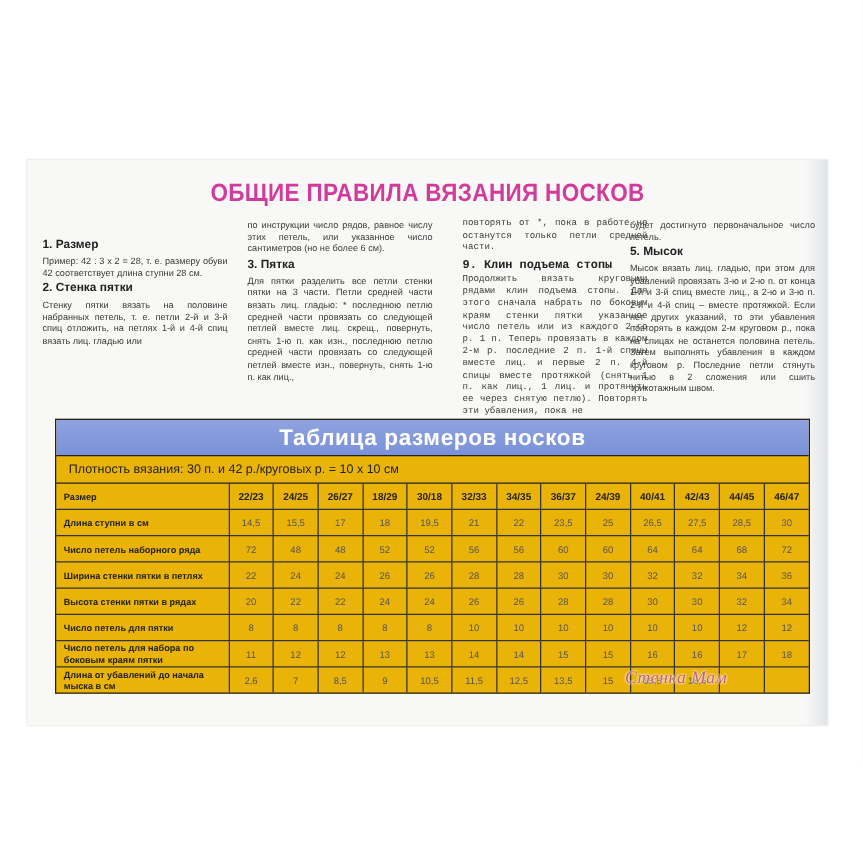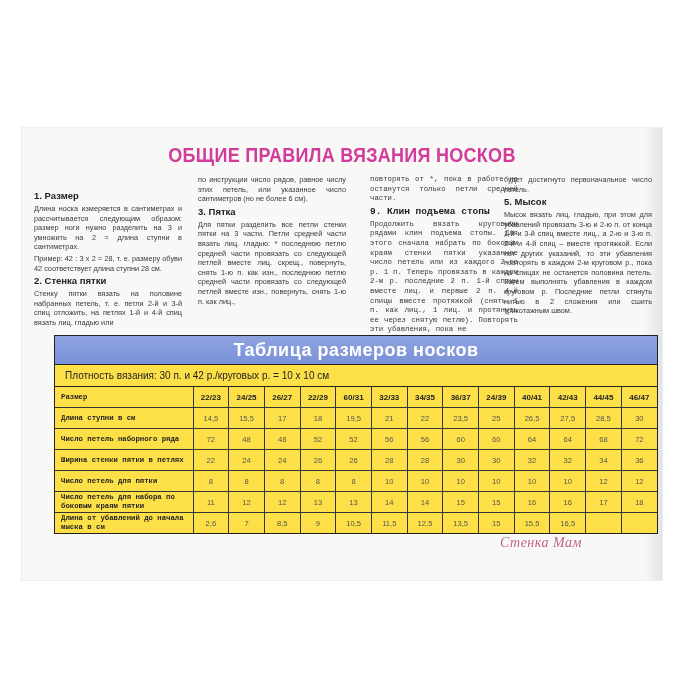--- a/index.html
+++ b/index.html
@@ -22,22 +22,22 @@
       font-size: 20px; color: #d23a9b; letter-spacing: 0.3px;
       transform: scaleX(0.9);
     }
     .cols { position: absolute; left: 12px; top: 47px; width: 620px; height: 160px; }
     .col { position: absolute; top: 0; width: 148px; font-size: 7.3px; line-height: 9.6px; color: #3a3a3a; text-align: justify; }
     .col h3 { font-size: 9.5px; margin: 2px 0 2px 0; color: #222; font-weight: bold; line-height: 12px; }
     .col p { margin: 0 0 2px 0; }
     .c1 { left: 0; margin-top: 13px; } .c2 { left: 164px; } .c3 { left: 336px; font-family: Liberation Mono, monospace; } .c4 { left: 470px; }
 
     .table-wrap {
-      position: absolute; left: 32px; top: 207px; width: 602px;
-      border: 1.5px solid #222; background: #fde047;
+      position: absolute; left: 22px; top: 207px; width: 602px;
+      border: 1.5px solid #222; background: #eab308;
     }
     .table-header {
       height: 28px; background: linear-gradient(#8fa3e0, #7a91d8);
       border-bottom: 1.5px solid #222;
       color: #fff; font-weight: bold; font-size: 18px; text-align: center; line-height: 28px;
       letter-spacing: 0.5px;
     }
     .density {
       height: 21px; line-height: 21px; font-size: 10px; font-weight: normal; color: #222;
       padding-left: 10px; border-bottom: 1.5px solid #222;
@@ -45,41 +45,40 @@
     table { border-collapse: collapse; width: 100%; table-layout: fixed; }
     td, th {
       border: 1px solid #333; font-size: 7.6px; text-align: center; color: #555;
       height: 20px; padding: 0; font-weight: normal;
     }
     th { color: #222; font-weight: bold; font-size: 8px; }
     td.rowlabel, th.rowlabel {
       text-align: left; padding-left: 6px; color: #222; font-weight: bold; font-size: 7.3px; line-height: 9px;
     }
     tr:first-child th { border-top: none; }
-    tr td:first-child, tr th:first-child { border-left: none; font-family: Liberation Mono, monospace; }
+    tr td:first-child, tr th:first-child { border-left: none; }
     tr td:last-child, tr th:last-child { border-right: none; }
     tr:last-child td { border-bottom: none; }
     .watermark {
       position: absolute; left: 500px; top: 535px; font-family: "Liberation Serif", serif;
       font-style: italic; font-size: 14px; color: #c0607c; letter-spacing: 0.5px;
       text-shadow: 0 0 2px #fff, 0 0 2px #fff;
     }
   </style>
 </head>
 <body>
 
 <div class="page">
   <div class="edge-shade"></div>
 
   <div class="title">ОБЩИЕ ПРАВИЛА ВЯЗАНИЯ НОСКОВ</div>
 
   <div class="cols">
     <div class="col c1">
       <h3>1. Размер</h3>
-      <p>Длина носка измеряется в сантиметрах и рассчитывается следующим образом: размер ноги нужно разделить на 3 и умножить на 2 = длина ступни в сантиметрах.</p>
       <p>Пример: 42 : 3 х 2 = 28, т. е. размеру обуви 42 соответствует длина ступни 28 см.</p>
       <h3>2. Стенка пятки</h3>
       <p>Стенку пятки вязать на половине набранных петель, т. е. петли 2-й и 3-й спиц отложить, на петлях 1-й и 4-й спиц вязать лиц. гладью или</p>
     </div>
     <div class="col c2">
       <p>по инструкции число рядов, равное числу этих петель, или указанное число сантиметров (но не более 6 см).</p>
       <h3>3. Пятка</h3>
       <p>Для пятки разделить все петли стенки пятки на 3 части. Петли средней части вязать лиц. гладью: * последнюю петлю средней части провязать со следующей петлей вместе лиц. скрещ., повернуть, снять 1-ю п. как изн., последнюю петлю средней части провязать со следующей петлей вместе изн., повернуть, снять 1-ю п. как лиц.,</p>
     </div>
     <div class="col c3">
@@ -113,22 +112,22 @@
           <col>
           <col>
           <col>
       </colgroup>
       <tbody id="size-tbody">
           <tr>
             <th class="rowlabel">Размер</th>
             <th>22/23</th>
             <th>24/25</th>
             <th>26/27</th>
-            <th>22/29</th>
-            <th>60/31</th>
+            <th>18/29</th>
+            <th>30/18</th>
             <th>32/33</th>
             <th>34/35</th>
             <th>36/37</th>
             <th>24/39</th>
             <th>40/41</th>
             <th>42/43</th>
             <th>44/45</th>
             <th>46/47</th>
           </tr>
           <tr>
@@ -173,20 +172,36 @@
             <td>28</td>
             <td>28</td>
             <td>30</td>
             <td>30</td>
             <td>32</td>
             <td>32</td>
             <td>34</td>
             <td>36</td>
           </tr>
           <tr>
+            <td class="rowlabel">Высота стенки пятки в рядах</td>
+            <td>20</td>
+            <td>22</td>
+            <td>22</td>
+            <td>24</td>
+            <td>24</td>
+            <td>26</td>
+            <td>26</td>
+            <td>28</td>
+            <td>28</td>
+            <td>30</td>
+            <td>30</td>
+            <td>32</td>
+            <td>34</td>
+          </tr>
+          <tr>
             <td class="rowlabel">Число петель для пятки</td>
             <td>8</td>
             <td>8</td>
             <td>8</td>
             <td>8</td>
             <td>8</td>
             <td>10</td>
             <td>10</td>
             <td>10</td>
             <td>10</td>

